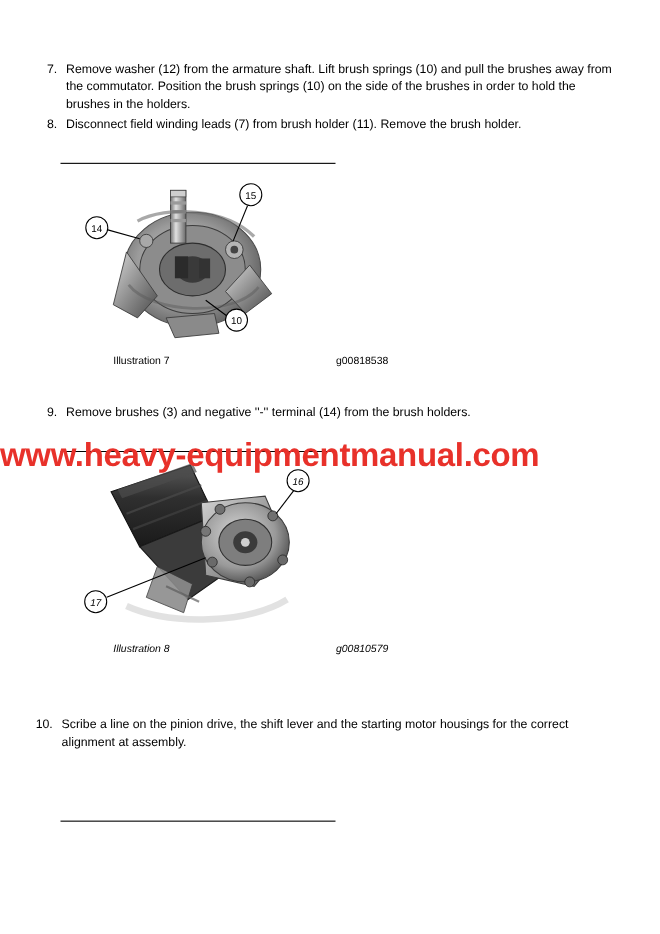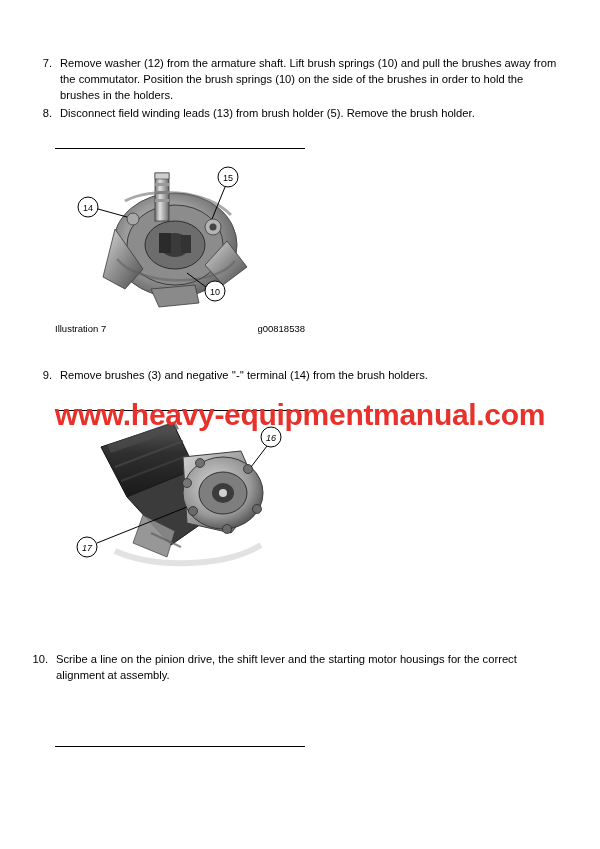--- a/index.html
+++ b/index.html
@@ -64,39 +64,40 @@
     height: 168px;
     position: relative;
     overflow: hidden;
   }
   .fig-caption {
     display: flex;
     justify-content: space-between;
     font-size: 9.5px;
     padding-top: 6px;
     width: 250px;
+    margin-left: 48px;
   }
   .fig-caption .cap-left { }
   .fig-caption .cap-right { padding-right: 0px; }
 
   .bottom-rule {
     position: absolute;
     left: 55px;
     top: 746px;
     width: 250px;
     border-top: 1px solid #000;
   }
 
   
   .watermark {
     position: absolute;
     left: 0;
     top: 398px;
     width: 600px;
-    text-align: center;
+    text-align: left;
     font-size: 30px;
     font-weight: bold;
     color: #e8312a;
     letter-spacing: -0.3px;
     z-index: 50;
     pointer-events: none;
     font-family: "Liberation Sans", sans-serif;
   }
 
   
@@ -120,21 +121,21 @@
 
 <div class="page">
 
   <div class="step step-7">
     <div class="num">7.</div>
     <div class="txt">Remove washer (12) from the armature shaft. Lift brush springs (10) and pull the brushes away from the commutator. Position the brush springs (10) on the side of the brushes in order to hold the brushes in the holders.</div>
   </div>
 
   <div class="step step-8">
     <div class="num">8.</div>
-    <div class="txt">Disconnect field winding leads (13) from brush holder (5). Remove the brush holder.</div>
+    <div class="txt">Disconnect field winding leads (7) from brush holder (11). Remove the brush holder.</div>
   </div>
 
   <div class="figure fig-1">
     <div class="rule"></div>
     <div class="fig-body">
       <div class="photo">
         <svg class="photo-svg" width="250" height="168" viewBox="0 0 250 168" xmlns="http://www.w3.org/2000/svg">
           <defs>
             <radialGradient id="g1" cx="45%" cy="45%" r="60%">
               <stop offset="0%" stop-color="#cfcfcf"></stop>
@@ -255,20 +256,24 @@
           <circle cx="216" cy="26" r="10" fill="#ffffff" stroke="#000" stroke-width="1"></circle>
           <text class="callout-text" x="216" y="29.5" text-anchor="middle" fill="#000">16</text>
           <line x1="212" y1="35" x2="196" y2="56" stroke="#000" stroke-width="1"></line>
 
           <circle cx="32" cy="136" r="10" fill="#ffffff" stroke="#000" stroke-width="1"></circle>
           <text class="callout-text" x="32" y="139.5" text-anchor="middle" fill="#000">17</text>
           <line x1="42" y1="132" x2="132" y2="96" stroke="#000" stroke-width="1"></line>
         </svg>
       </div>
     </div>
+    <div class="fig-caption">
+      <span class="cap-left">Illustration 8</span>
+      <span class="cap-right">g00810579</span>
+    </div>
   </div>
 
   <div class="step step-10">
     <div class="num">10.</div>
     <div class="txt">Scribe a line on the pinion drive, the shift lever and the starting motor housings for the correct alignment at assembly.</div>
   </div>
 
 
   <div class="bottom-rule"></div>
 

